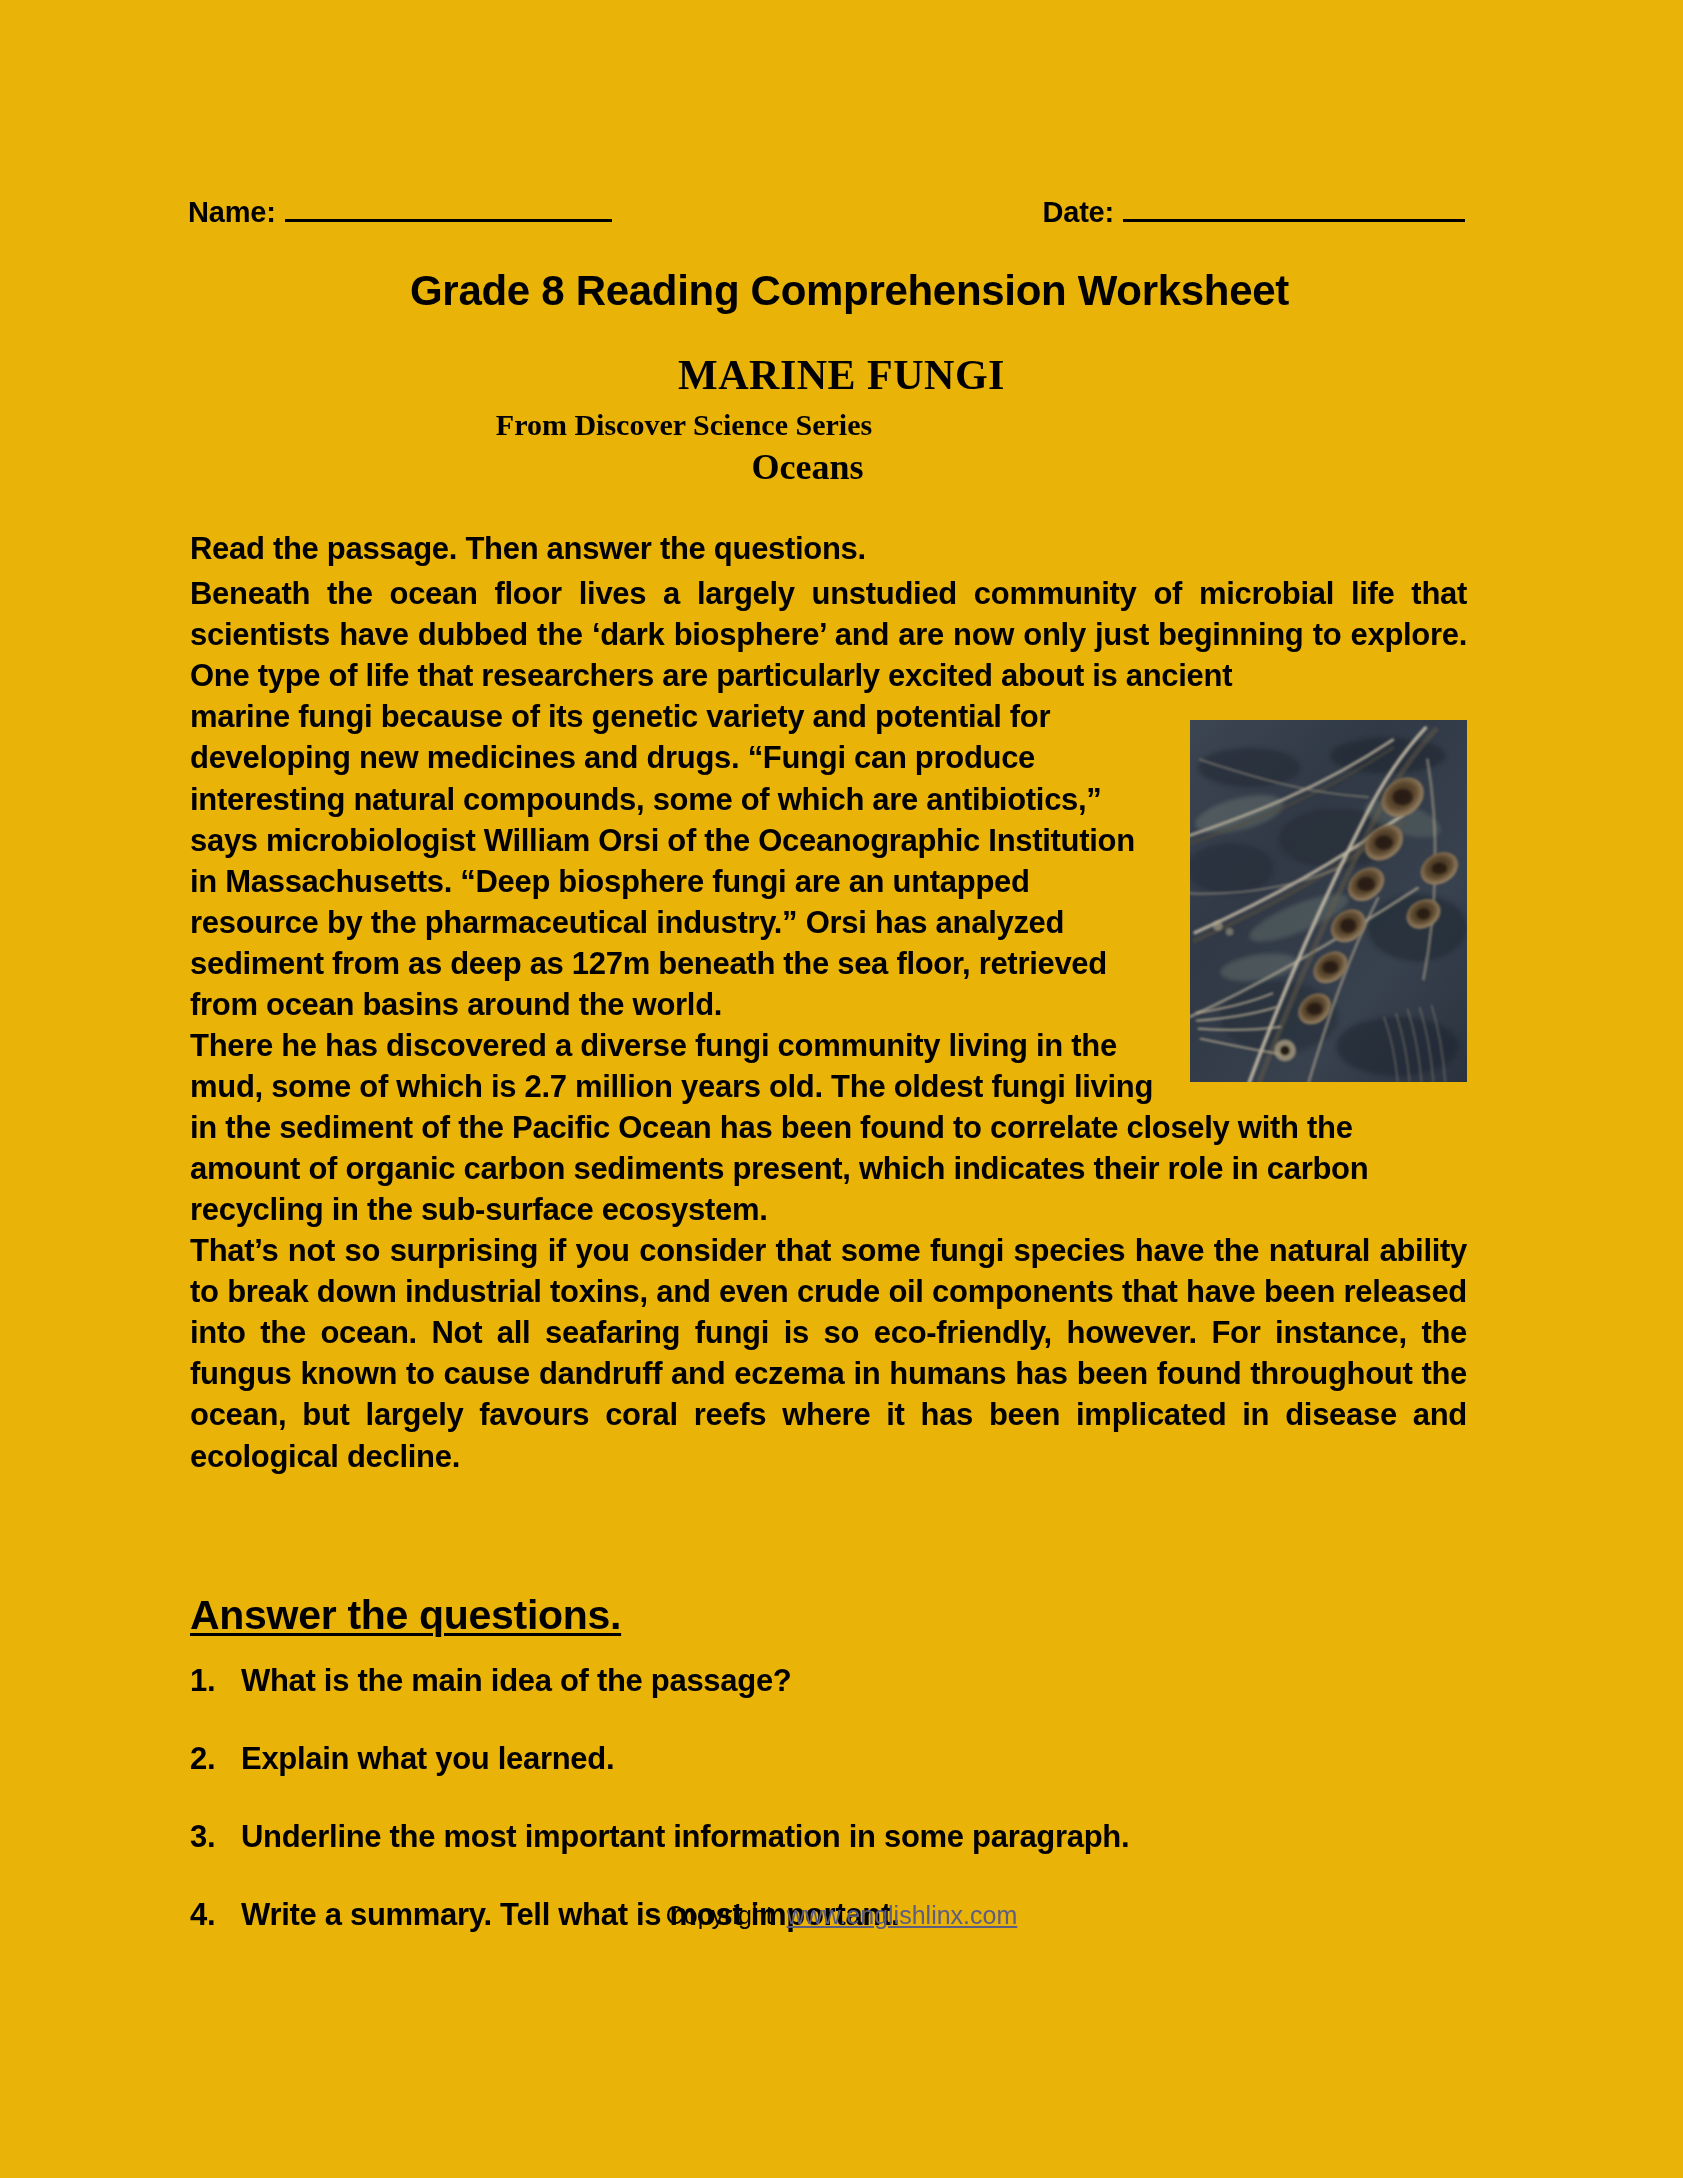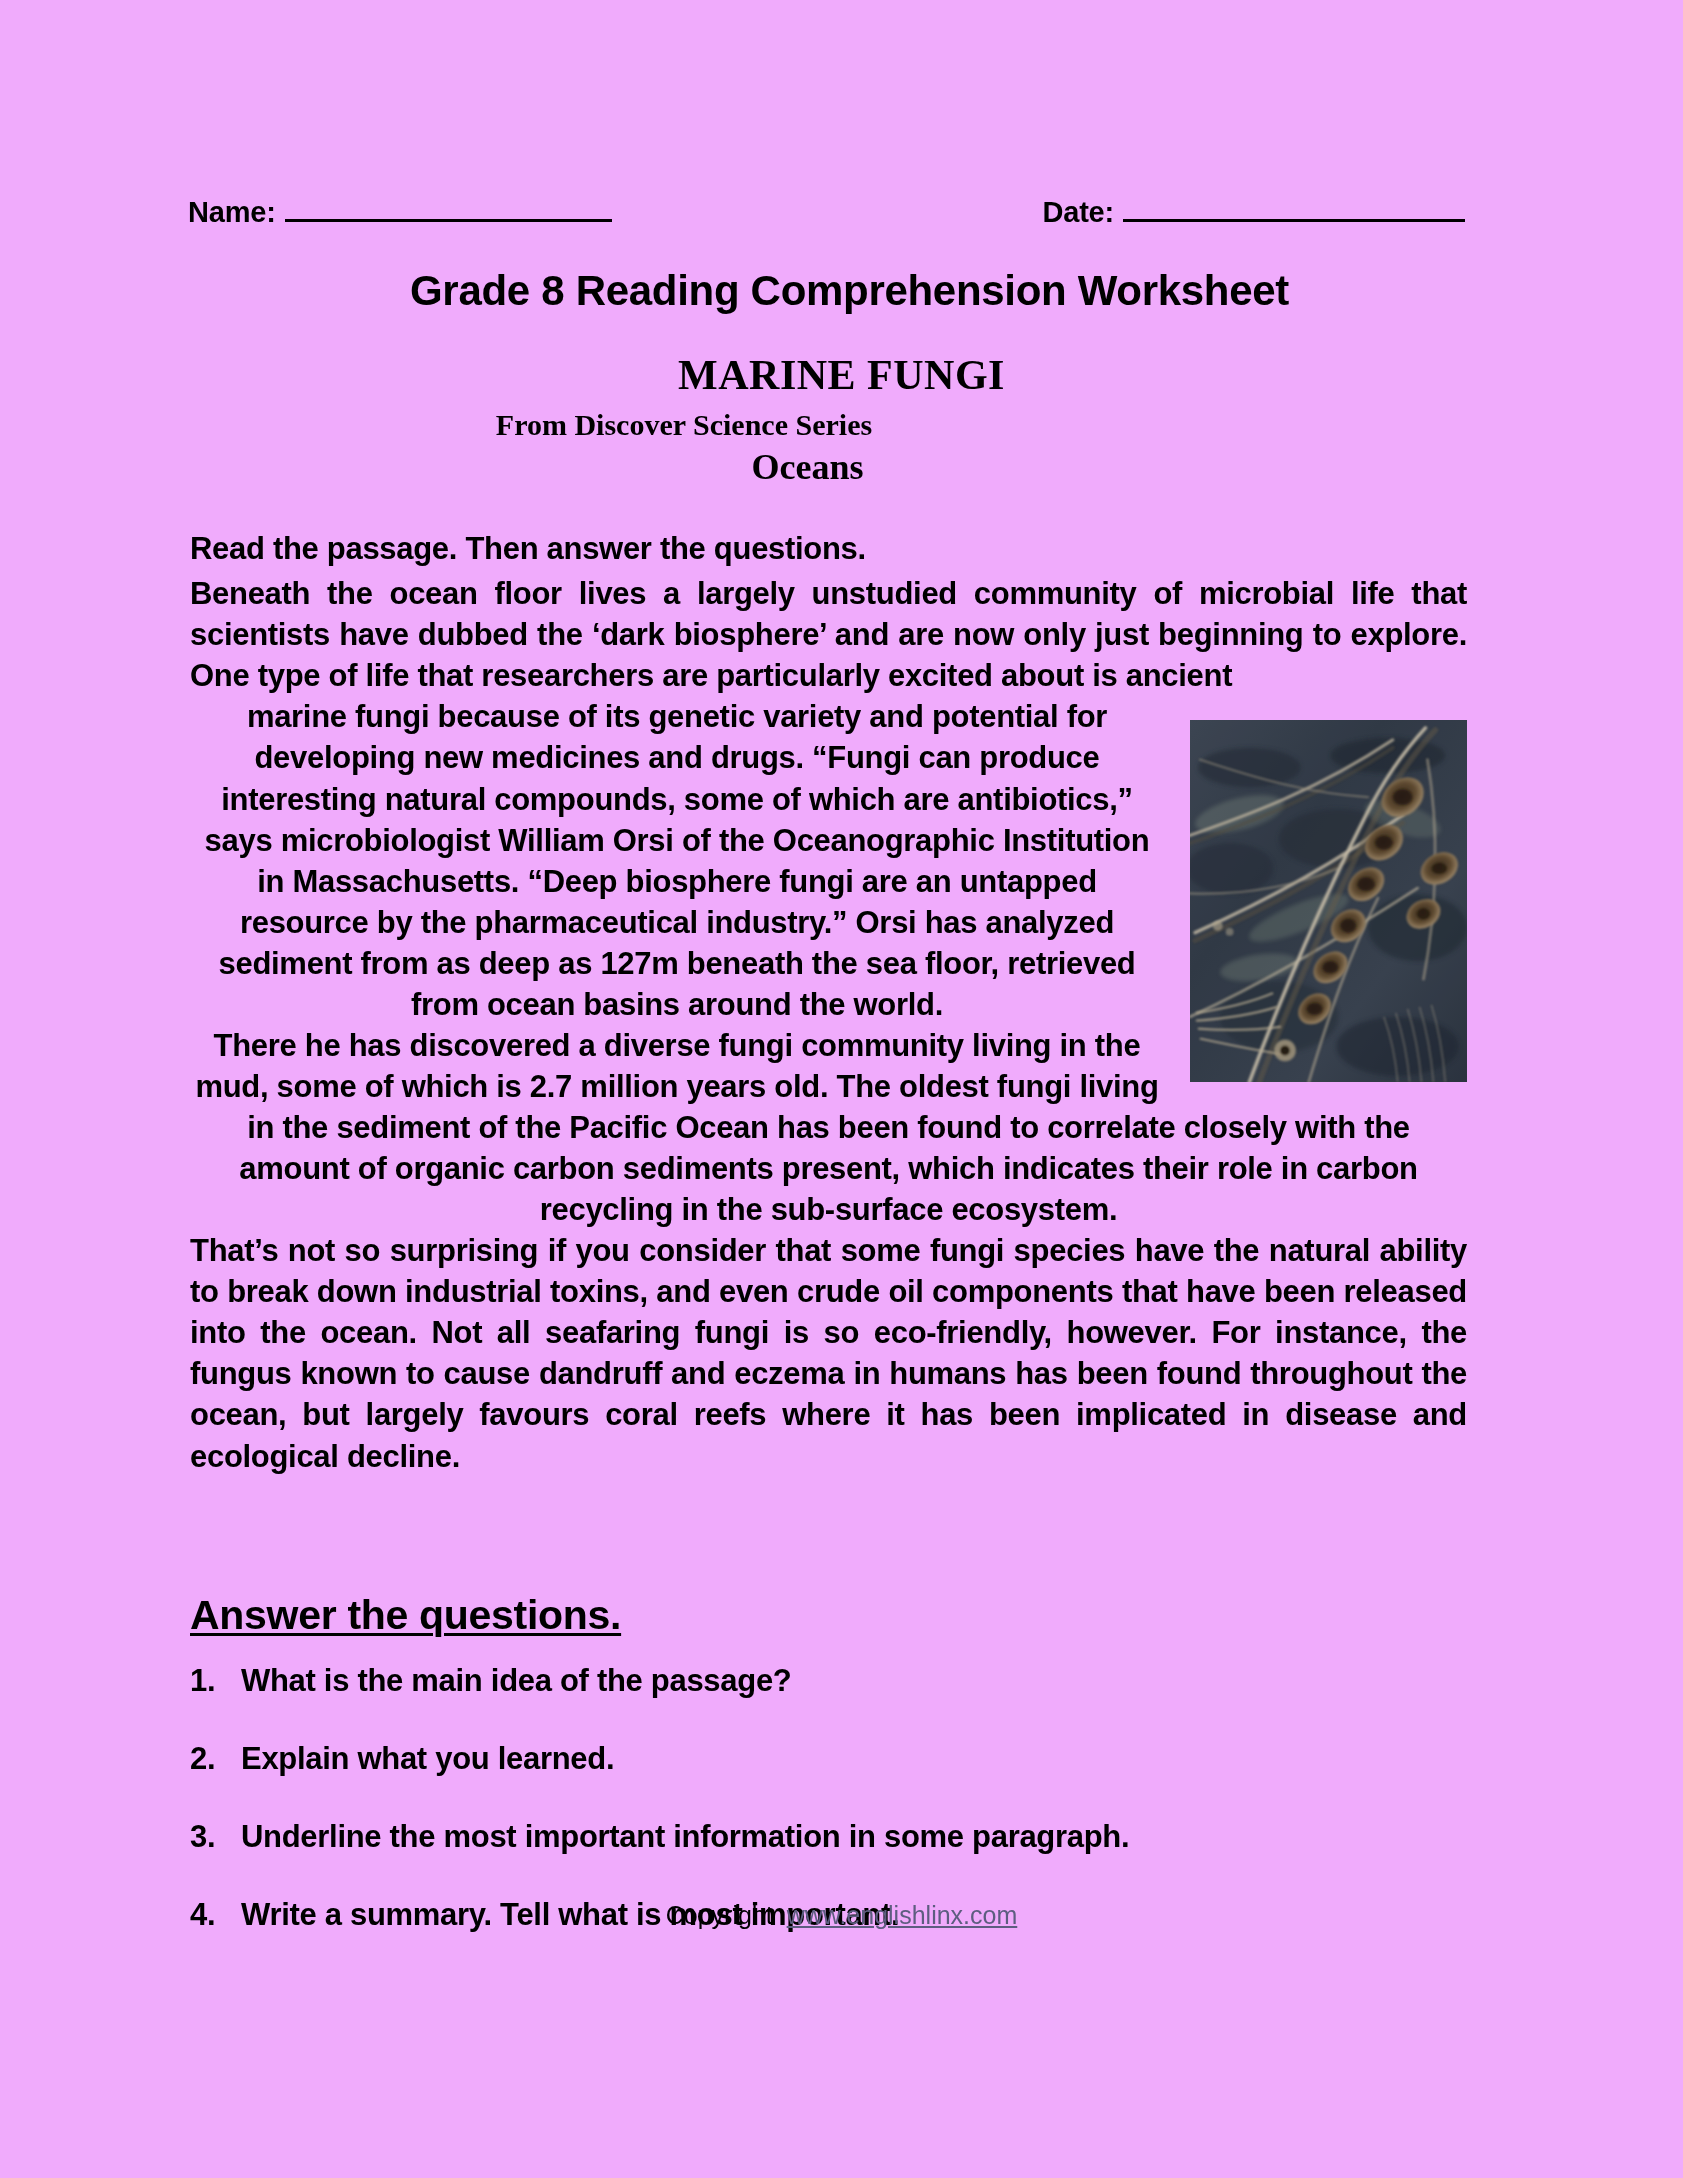--- a/index.html
+++ b/index.html
@@ -12,21 +12,21 @@
     height: 2178px;
     font-family: "Liberation Sans", sans-serif;
     color: #000000;
     -webkit-font-smoothing: none;
   }
 
   .page {
     position: relative;
     width: 1683px;
     height: 2178px;
-    background: #f0abfc;
+    background: #eab308;
     box-sizing: border-box;
     padding: 0;
     overflow: hidden;
   }
 
   
   .header-row {
     position: absolute;
     left: 188px;
     top: 196px;
@@ -120,21 +120,21 @@
   .para {
     font-size: 31px;
     font-weight: bold;
     font-stretch: condensed;
     line-height: 1.325;
     letter-spacing: -0.3px;
     margin: 0;
     text-align: justify;
     text-justify: inter-word;
   }
-  .para.wrap-around { text-align: center; }
+  .para.wrap-around { text-align: left; }
 
   
   .figure {
     float: right;
     width: 277px;
     height: 362px;
     margin: 24px 0 6px 26px;
     position: relative;
     overflow: hidden;
     background: #3b4554;

